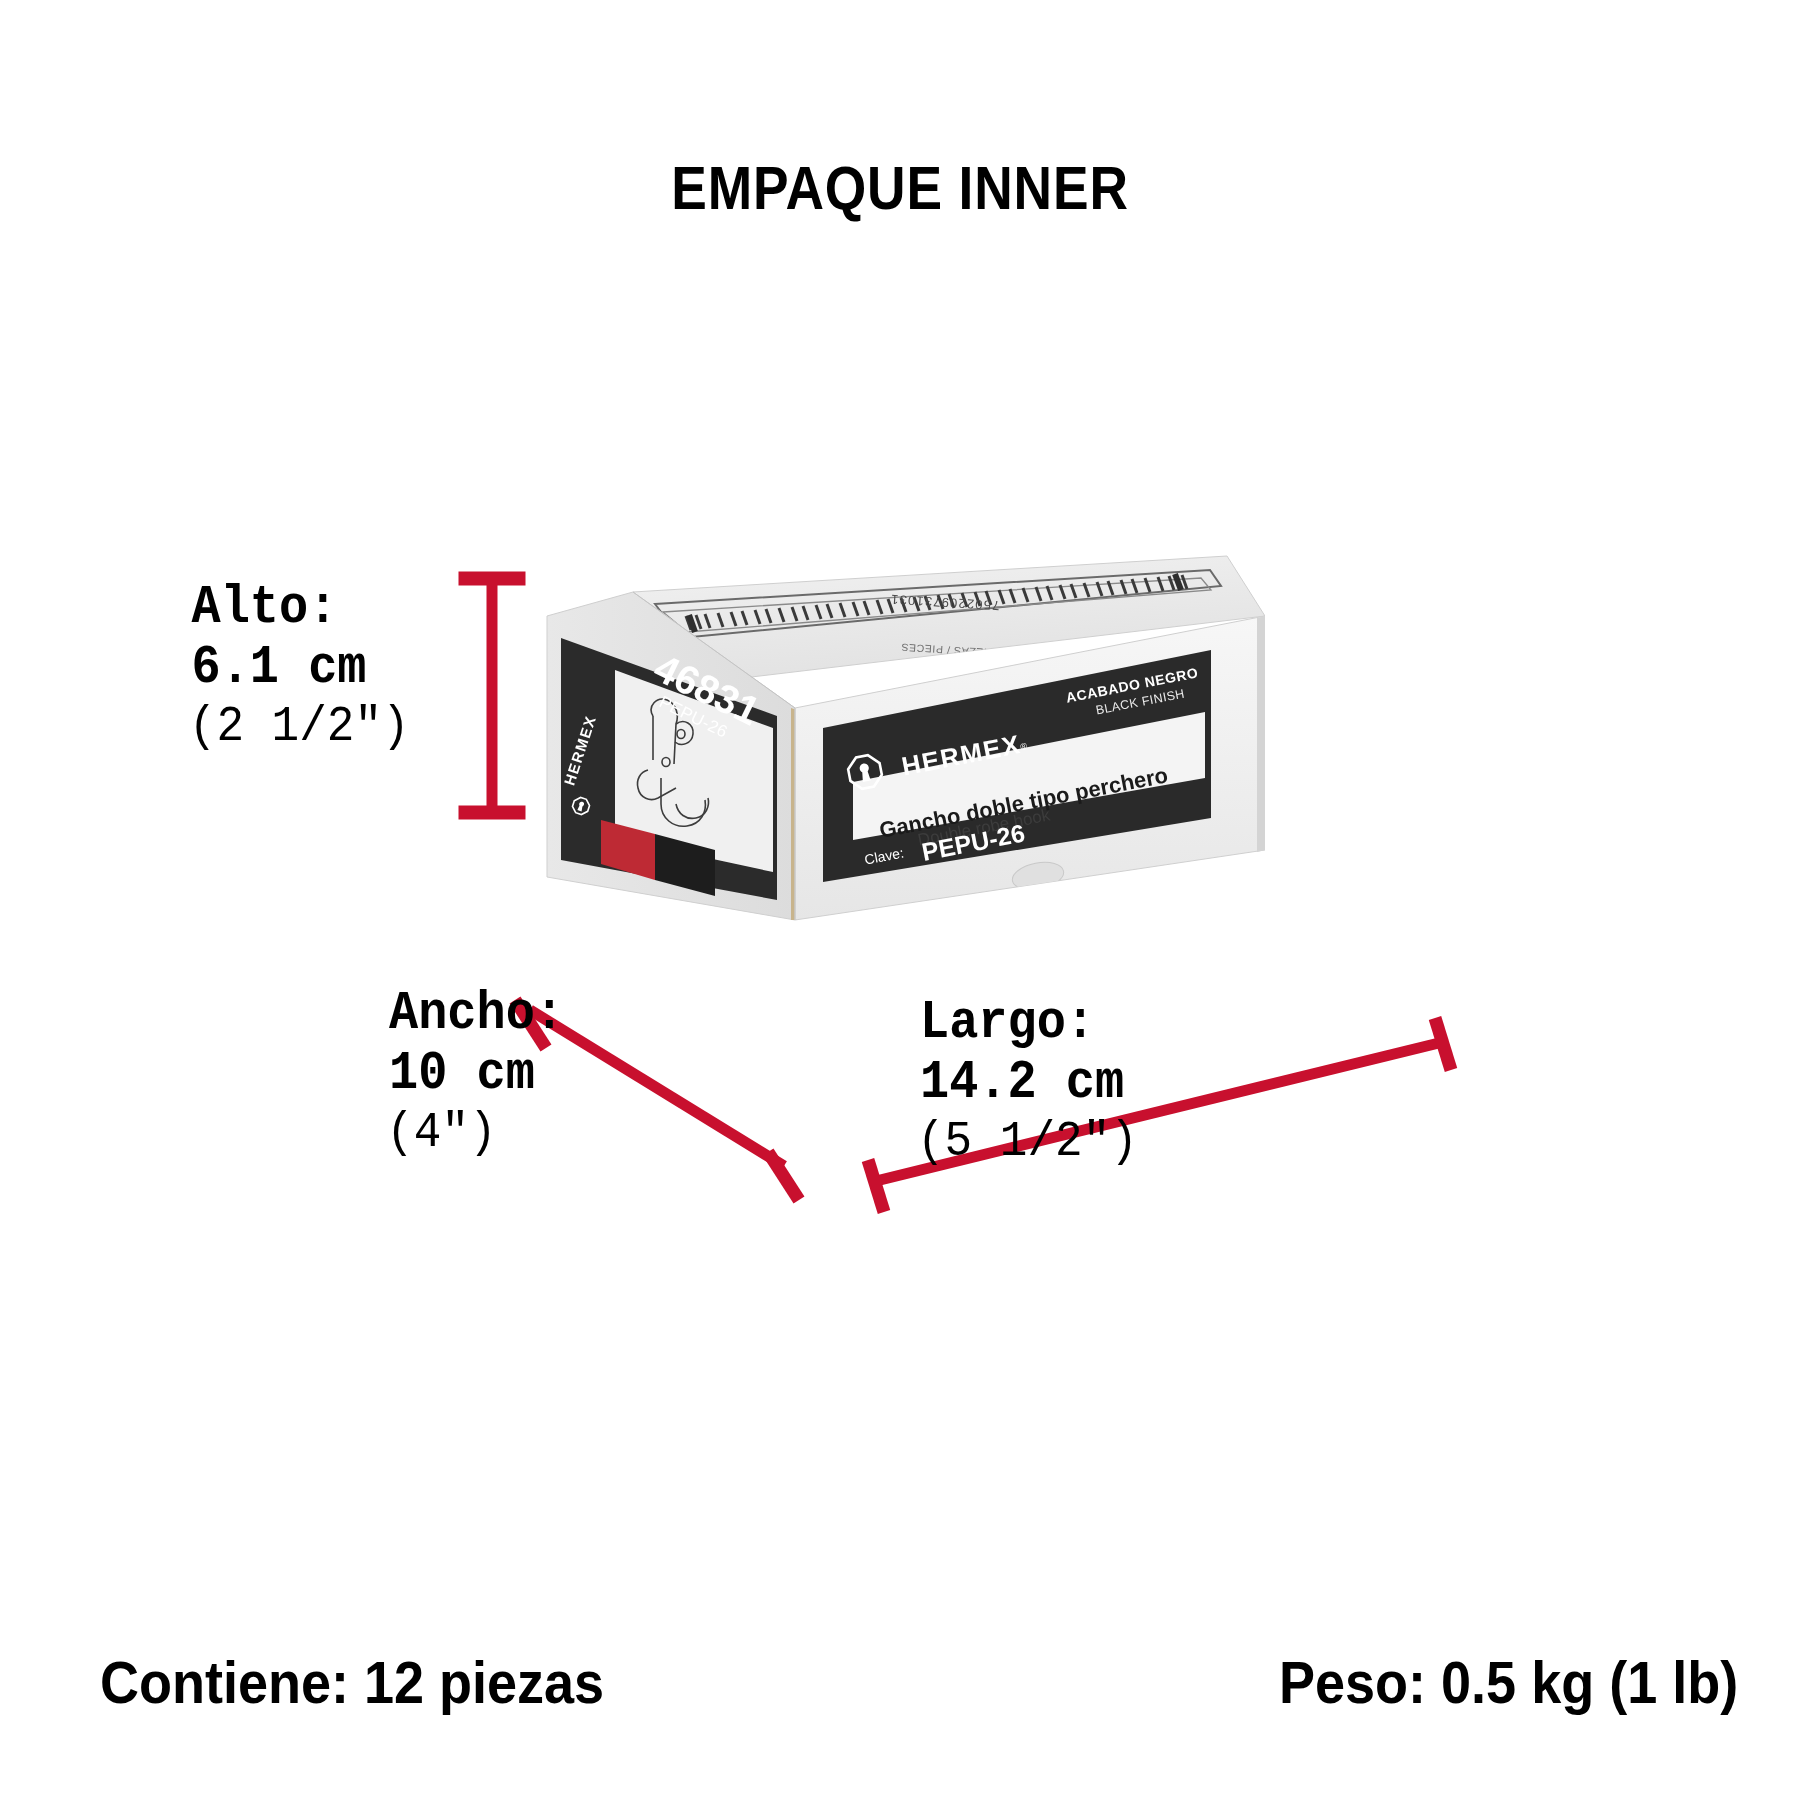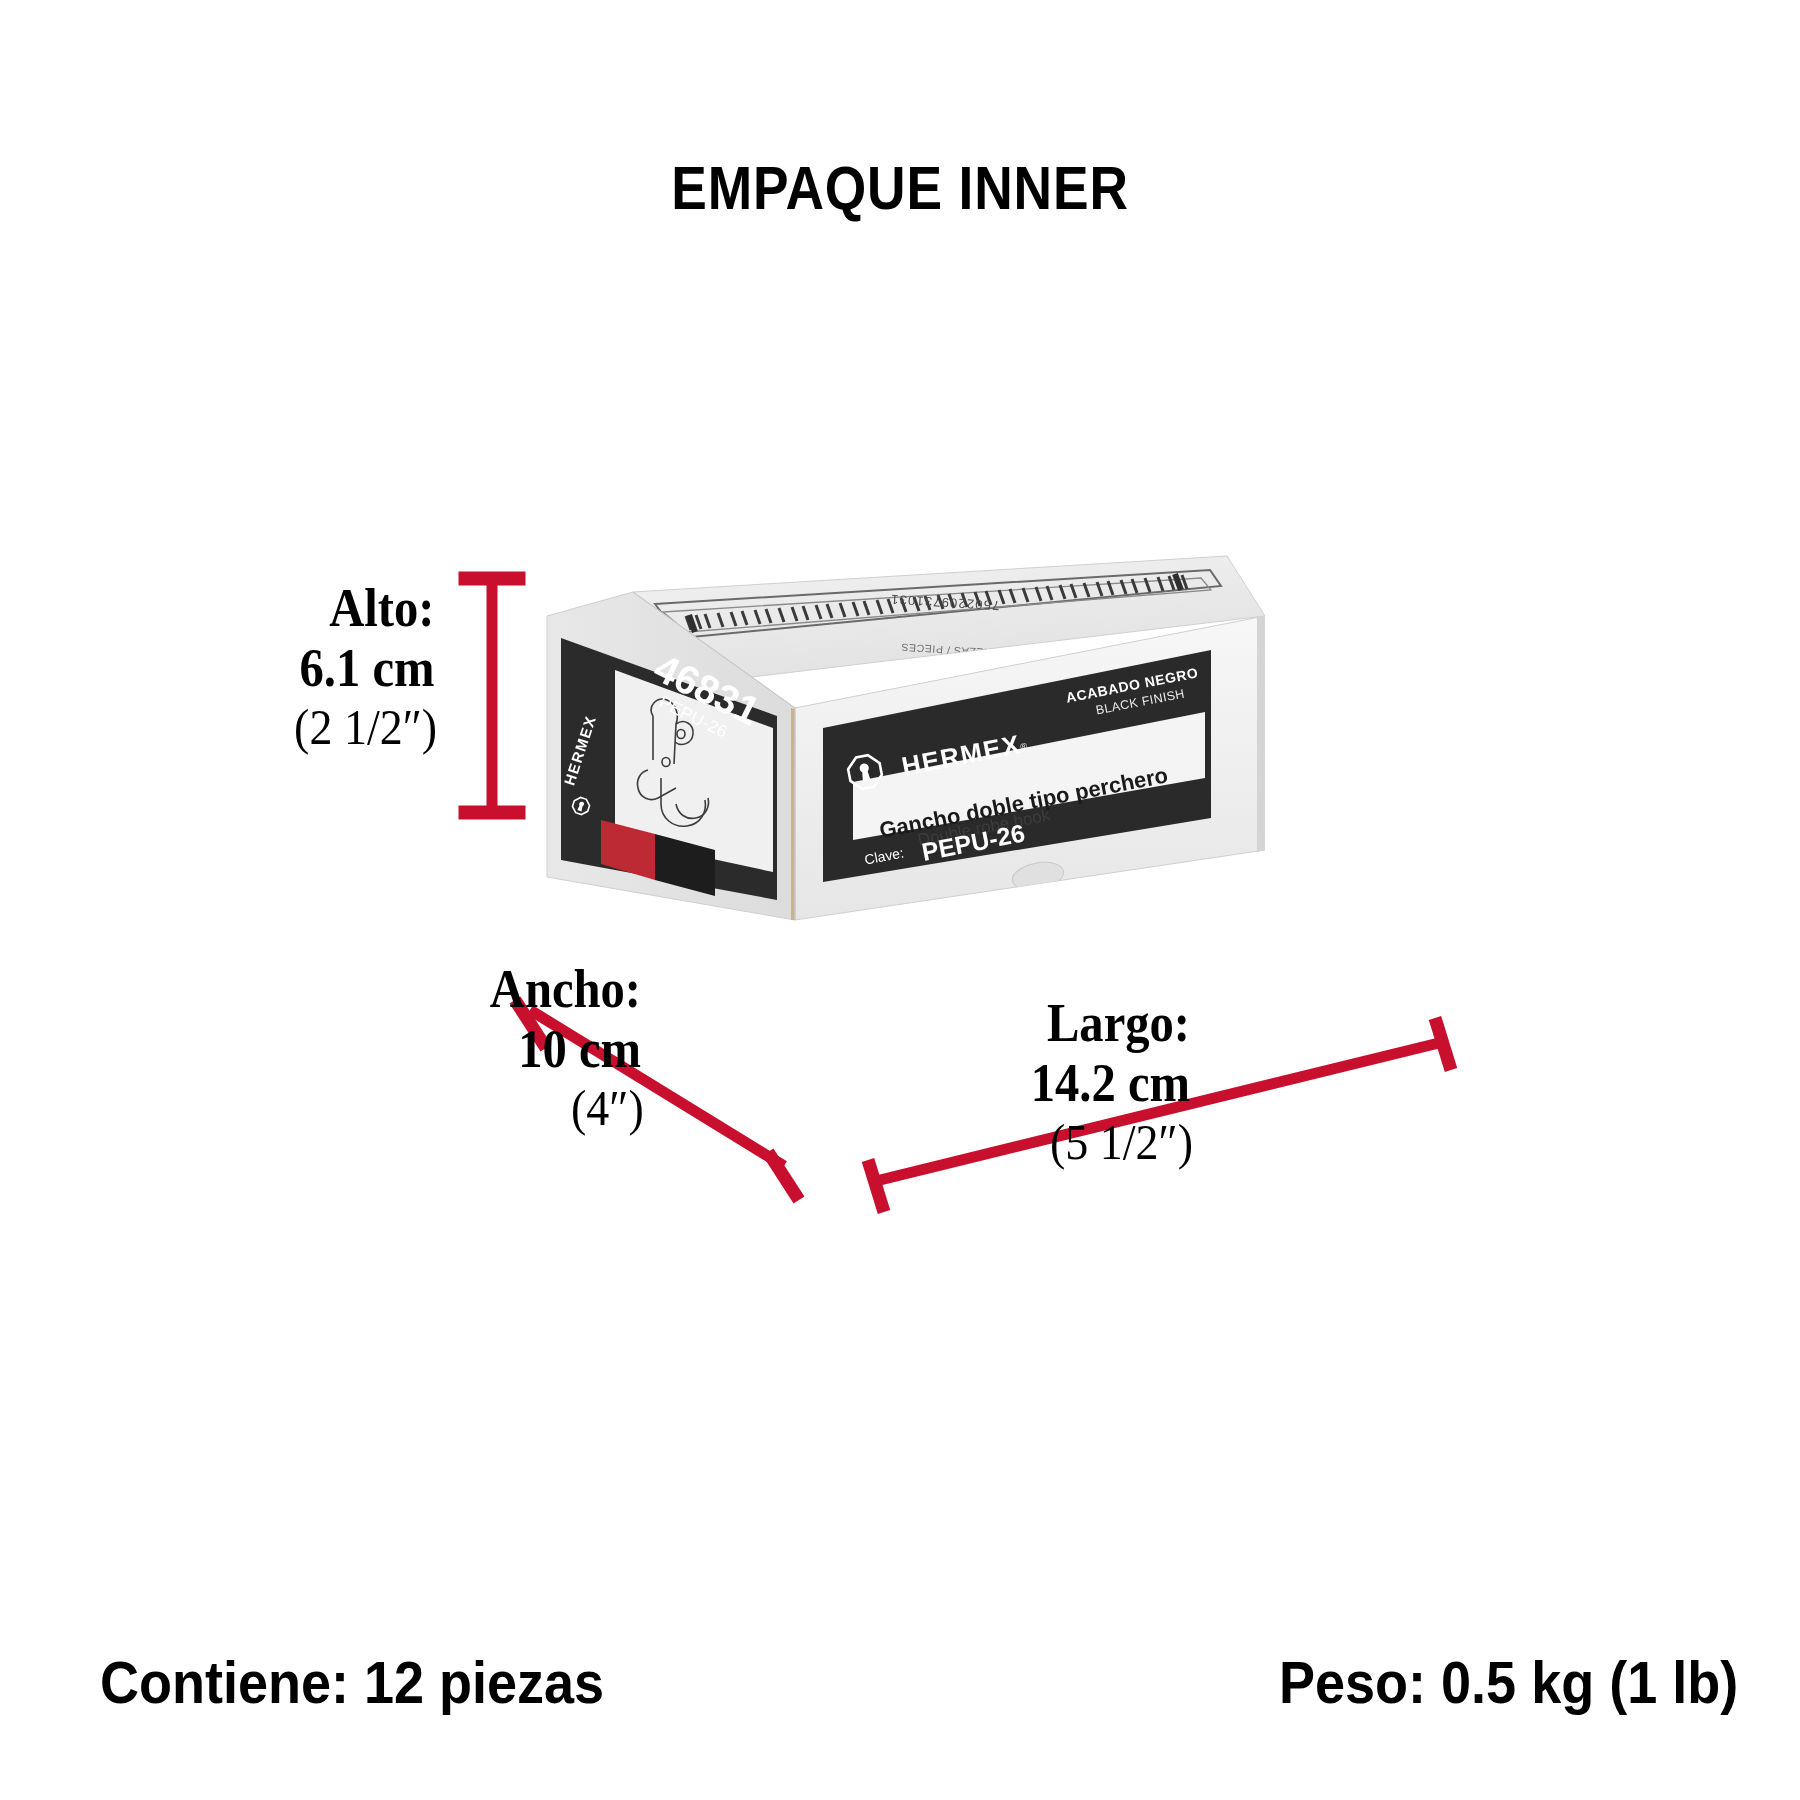--- a/index.html
+++ b/index.html
@@ -28,22 +28,22 @@
     font-size: 62px;
     letter-spacing: 1px;
     transform: scaleX(0.86);
     transform-origin: center top;
     white-space: nowrap;
   }
 
   
   .dim-block {
     position: absolute;
-    text-align: right;
-    font-family: Liberation Serif, serif;
+    text-align: left;
+    font-family: Liberation Mono, monospace;
     line-height: 1.12;
     white-space: nowrap;
   }
   .dim-label {
     font-weight: bold;
     font-size: 54px;
     transform: scaleX(0.9);
     display: block;
   }
   .dim-metric {
@@ -53,21 +53,21 @@
     display: block;
   }
   .dim-imperial {
     font-weight: normal;
     font-size: 50px;
     transform: scaleX(0.92);
     display: block;
   }
 
   #dim-alto   { left: 178px;  top: 578px; width: 270px; }
-  #dim-ancho  { left: 375px;  top: 959px; width: 280px; }
+  #dim-ancho  { left: 375px;  top: 984px; width: 280px; }
   #dim-largo  { left: 905px;  top: 993px; width: 300px; }
 
   
   .bottom-info {
     position: absolute;
     top: 1648px;
     font-family: "Liberation Sans Narrow", "Liberation Sans", sans-serif;
     font-weight: bold;
     font-size: 60px;
     white-space: nowrap;

